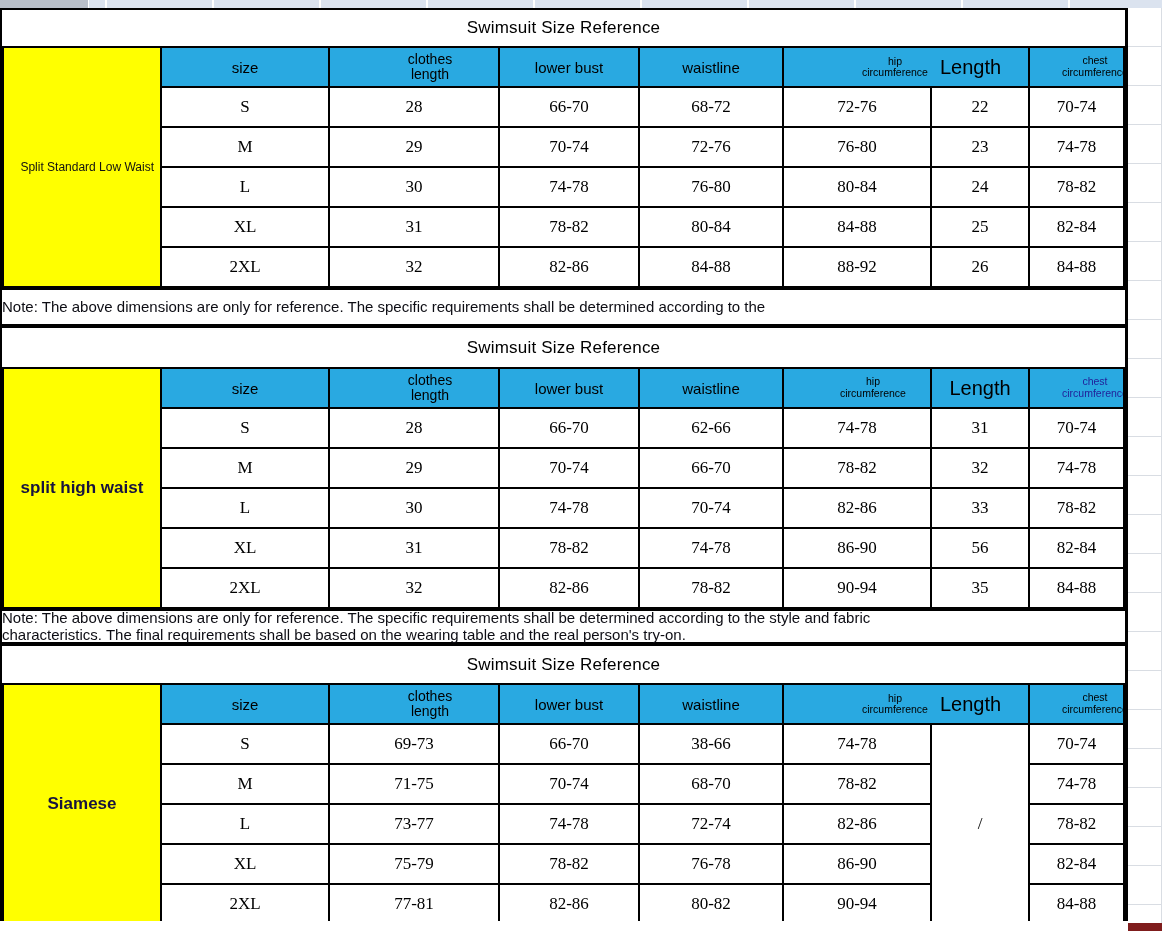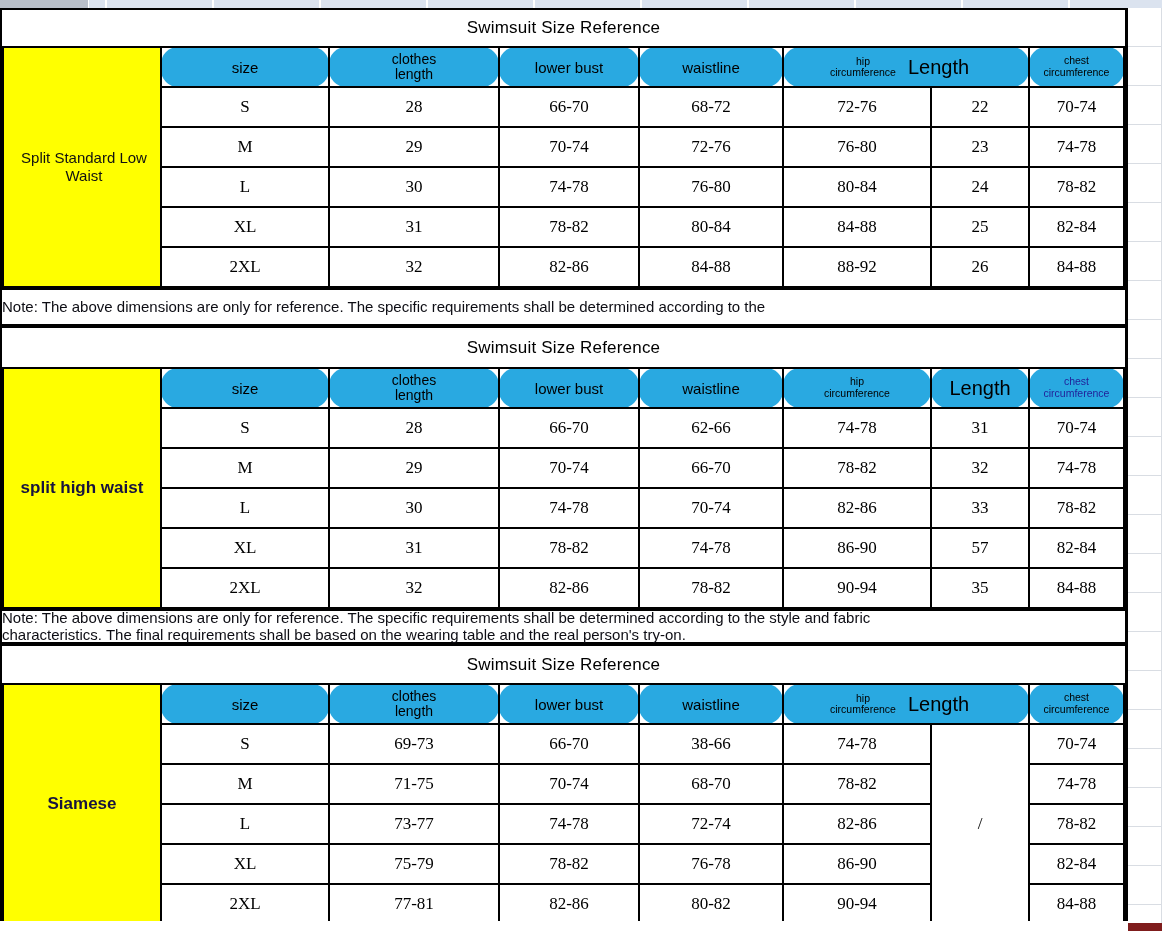--- a/index.html
+++ b/index.html
@@ -23,29 +23,29 @@
   .content {
     position:absolute; left:0; top:8px; width:1128px; background:#fff;
     border-top:2px solid #000; border-left:2px solid #000; border-right:3px solid #000;
   }
   .title-row { display:flex; align-items:center; justify-content:center; font-size:17px; letter-spacing:0.2px; }
   .t1 { height:36px; } .t2 { height:39px; } .t3 { height:37px; }
 
   table.size-table { border-collapse:collapse; table-layout:fixed; width:100%; }
   .size-table tr { height:40px; }
   .size-table th, .size-table td { border:2px solid #000; overflow:hidden; }
-  .size-table th { background:#29a9e1; font-weight:normal; text-align:center; font-size:15px;border-radius:17px; }
+  .size-table th { background:#29a9e1; font-weight:normal; text-align:center; font-size:15px; }
   .size-table td { font-family:"Liberation Serif","DejaVu Serif",serif; font-size:17px; text-align:center; background:#fff; }
   .size-table td.label-cell {
-    background:#ffff00; font-family:"Liberation Sans",sans-serif; font-size:15px;
-    text-align:center; padding:0 6px 0 10px; line-height:18px; color:#111;
+    background:#ffff00; font-family:"Liberation Sans",sans-serif; font-size:12px;
+    text-align:right; padding:0 6px 0 10px; line-height:18px; color:#111;
   }
   .size-table td.label-cell.bold { font-weight:bold; font-size:17px; text-align:center; padding:0 4px; color:#17133f;margin-top:24px; }
   .two-line { display:inline-block; text-align:center; }
-  .two-line span { display:block; }
+  .two-line span { display:block;margin-left:32px; }
   .mid { font-size:14px; line-height:15px; text-align:center; }
   .sm { font-size:10.5px; line-height:11.5px; }
   .len-big { font-size:20px; }
   .hl-wrap { display:flex; align-items:center; justify-content:flex-start; padding-left:46px; gap:12px; }
   .navy .sm { color:#22229a; }
   .slash-cell { font-size:18px; }
   .note {
     border-top:2px solid #000; border-bottom:4px solid #000;
     display:flex; flex-direction:column; justify-content:center;
     font-size:15px; line-height:16.5px; color:#0d0d14;
@@ -202,21 +202,21 @@
         <td>82-86</td>
         <td>33</td>
         <td>78-82</td>
       </tr>
       <tr>
         <td>XL</td>
         <td>31</td>
         <td>78-82</td>
         <td>74-78</td>
         <td>86-90</td>
-        <td>57</td>
+        <td>56</td>
         <td>82-84</td>
       </tr>
       <tr>
         <td>2XL</td>
         <td>32</td>
         <td>82-86</td>
         <td>78-82</td>
         <td>90-94</td>
         <td>35</td>
         <td>84-88</td>

